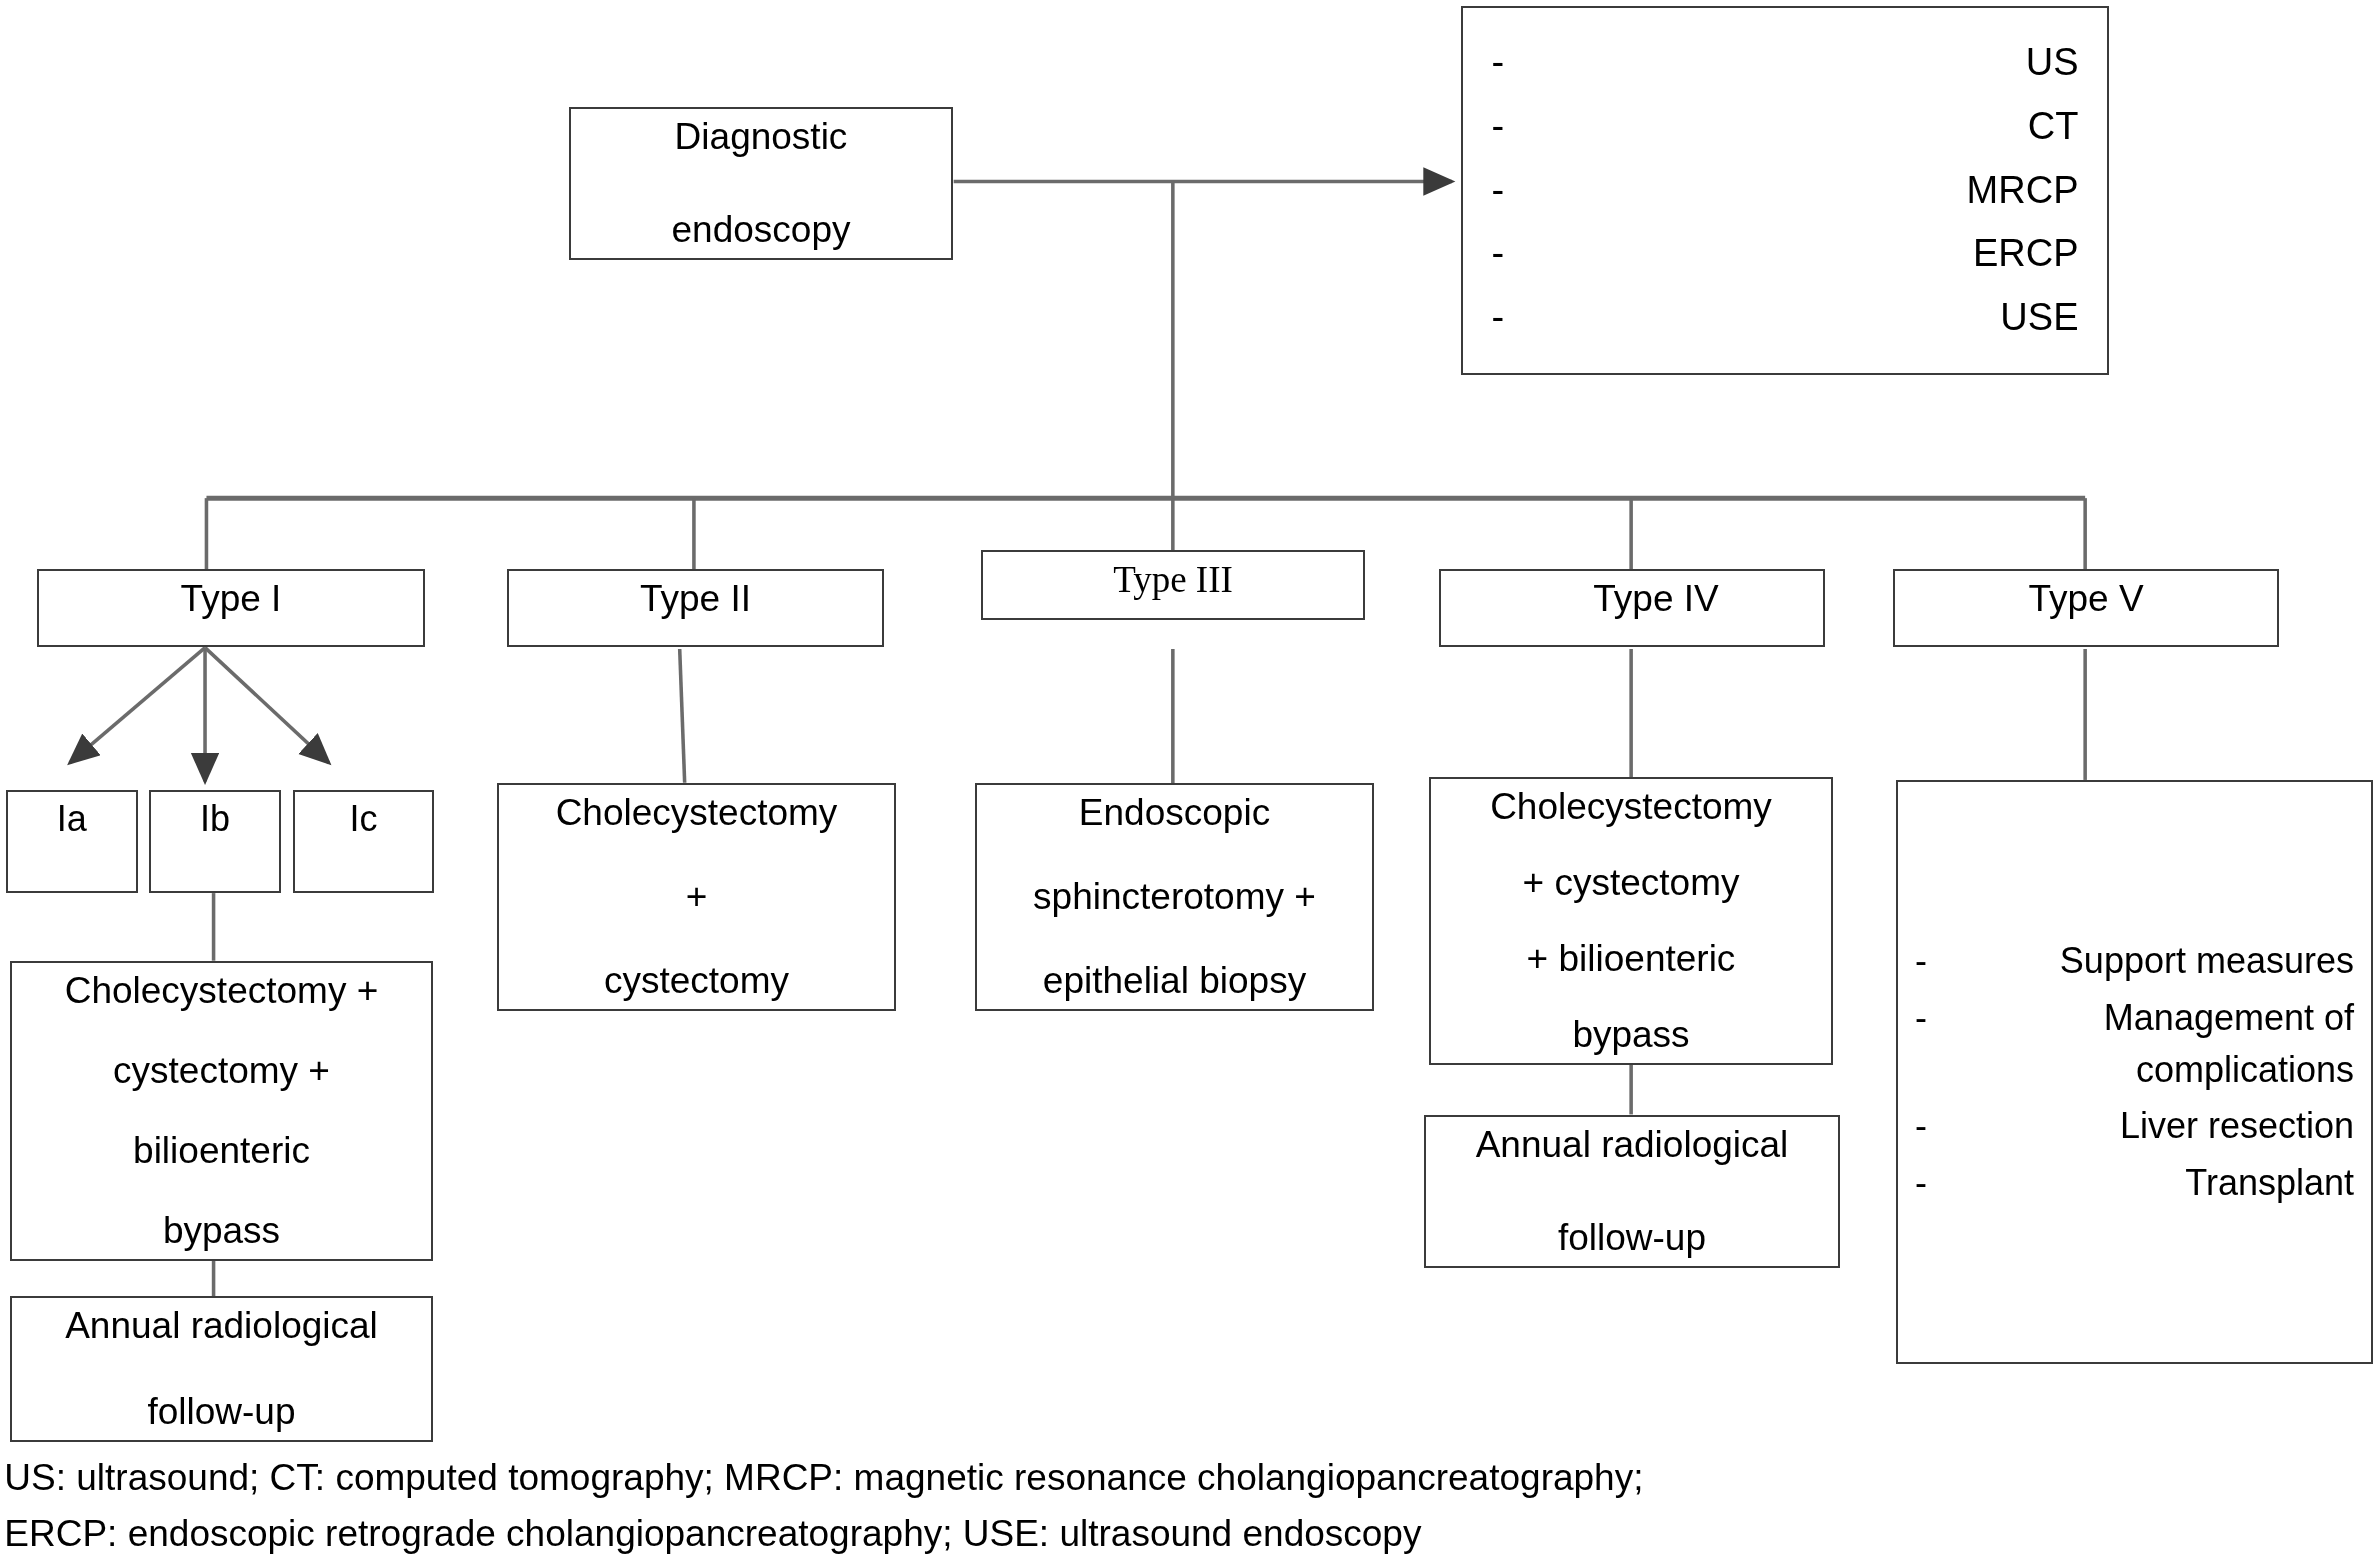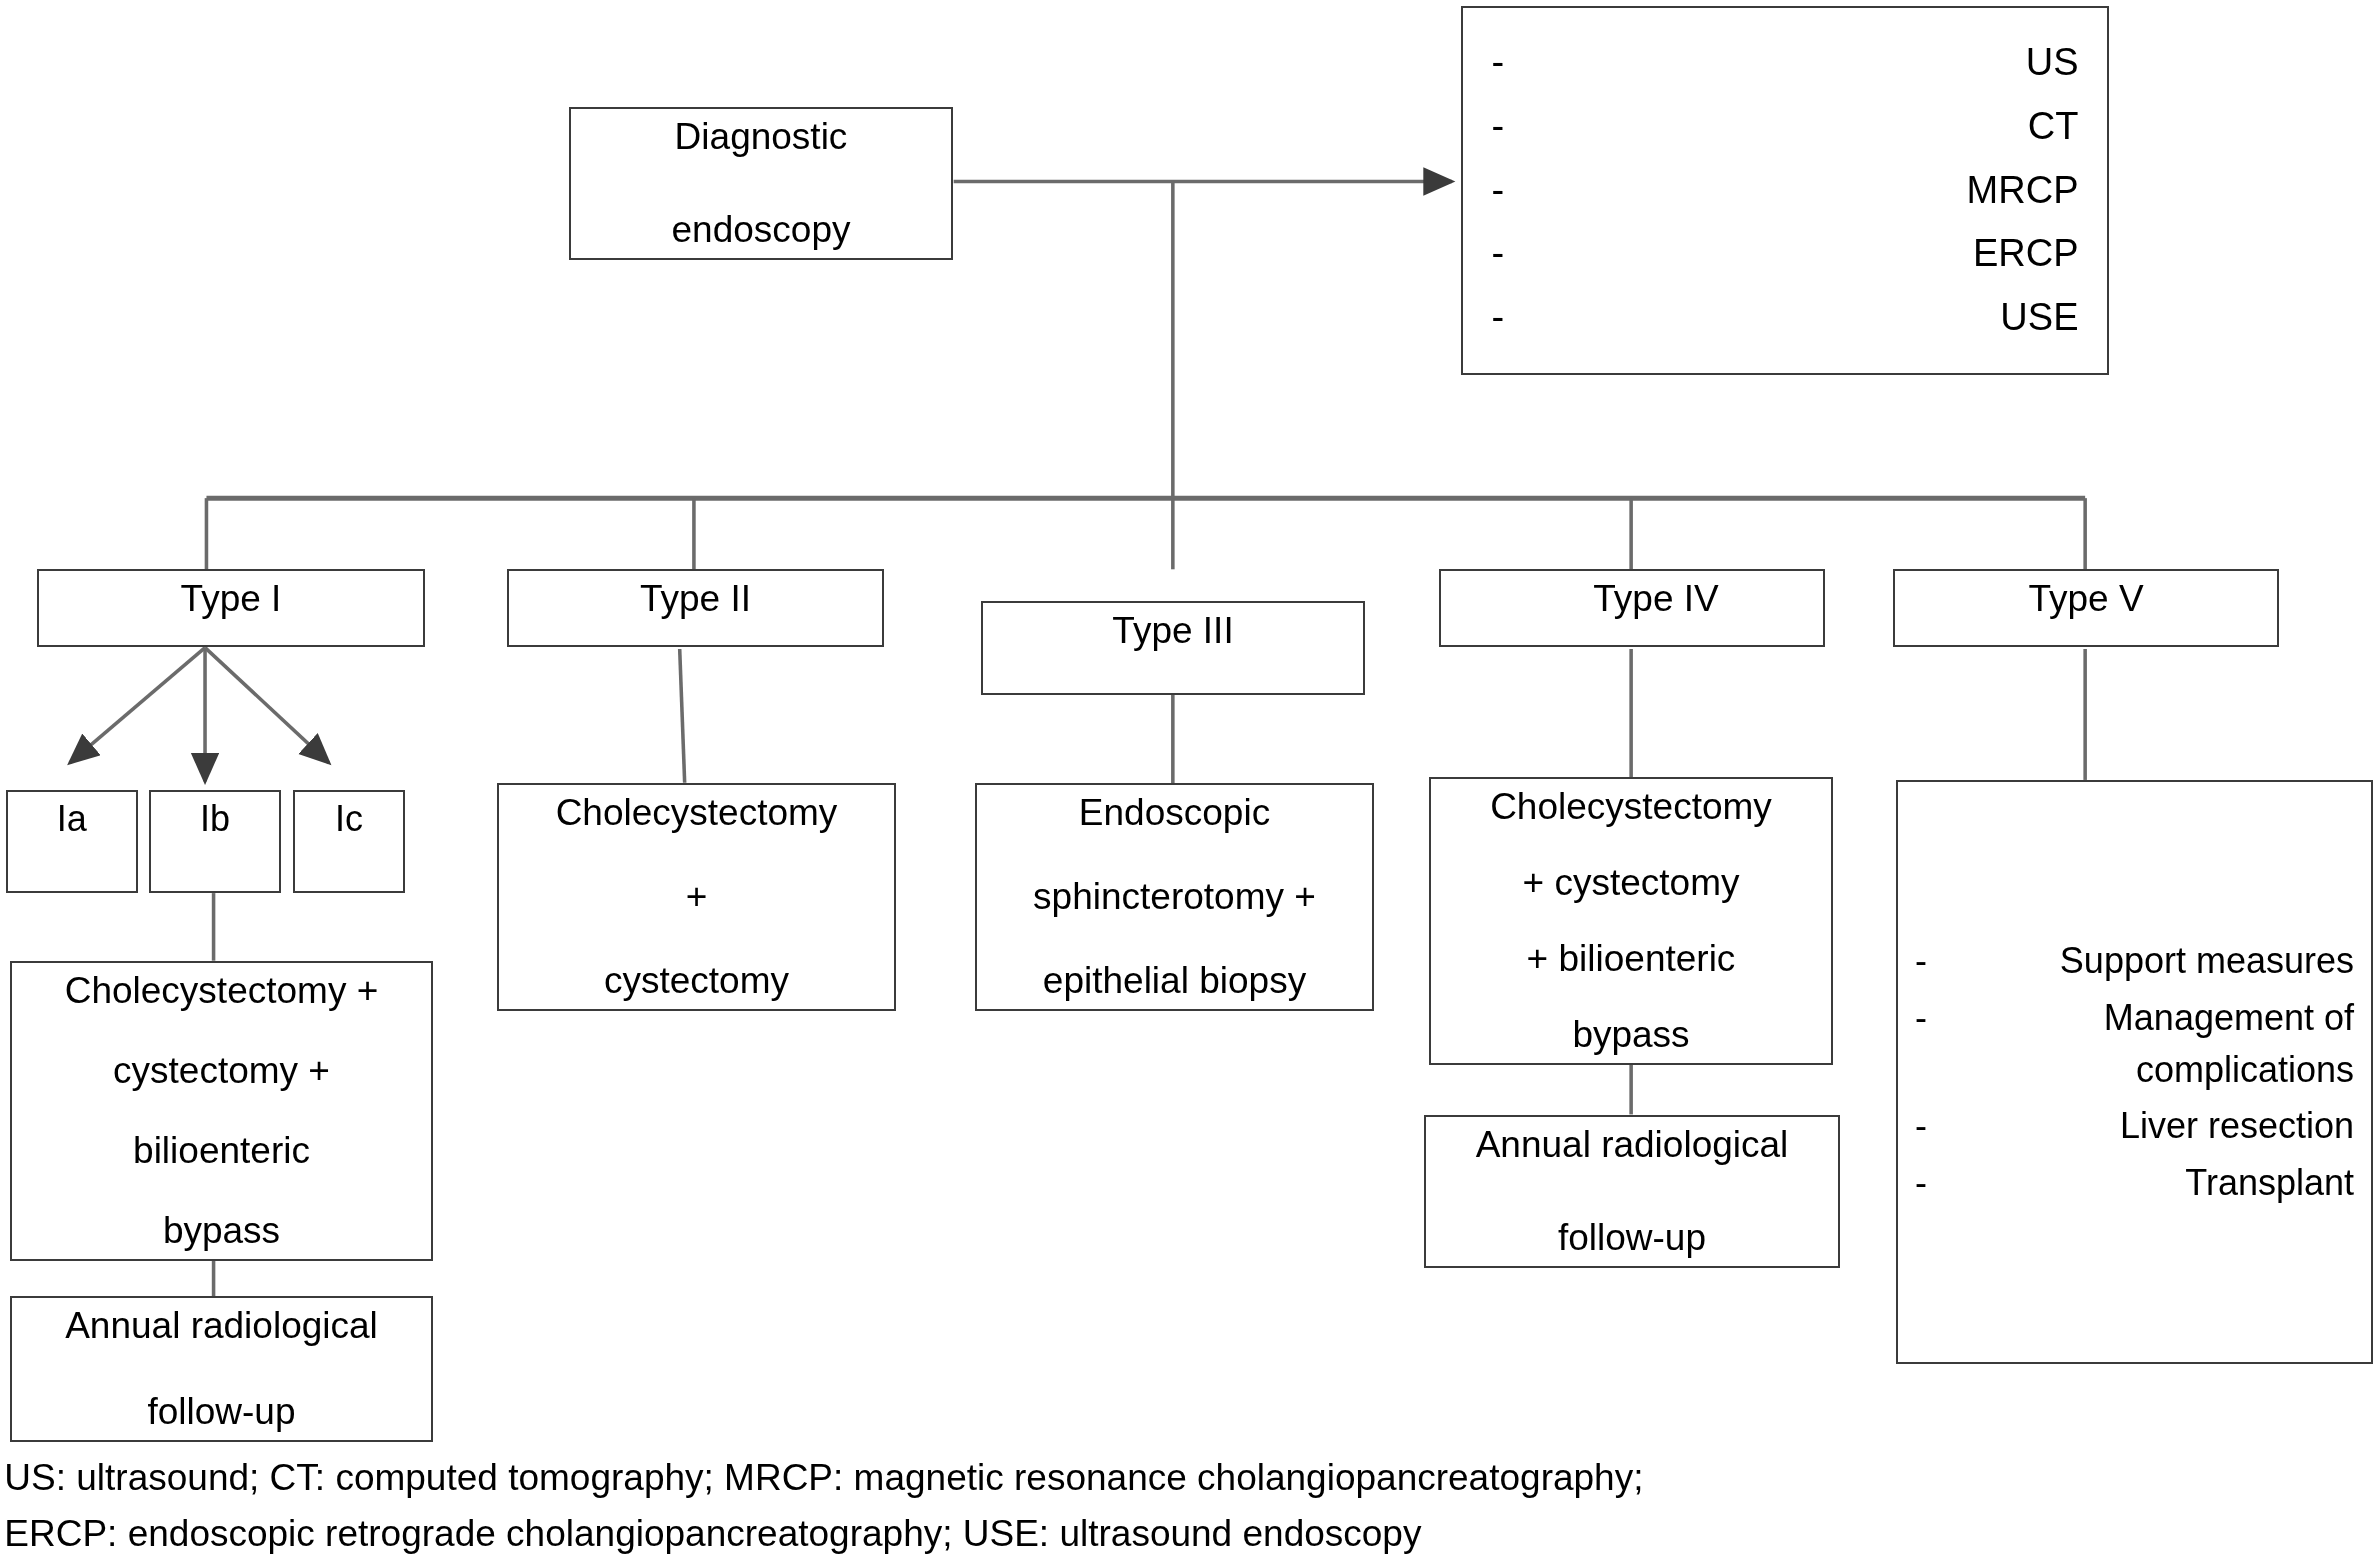--- a/index.html
+++ b/index.html
@@ -152,37 +152,37 @@
       <span class="txt">USE</span>
     </div>
   </div>
 
   <div class="node n-title" style="left:37px; top:569px; width:388px; height:78px;">
     <span class="line">Type I</span>
   </div>
   <div class="node n-title" style="left:507px; top:569px; width:377px; height:78px;">
     <span class="line">Type II</span>
   </div>
-  <div class="node n-title" style="left:981px; top:601px; width:384px; height:94px;">
+  <div class="node n-title" style="left:981px; top:550px; width:384px; height:70px;font-family:Liberation Serif, serif;">
     <span class="line">Type III</span>
   </div>
   <div class="node n-title" style="left:1439px; top:569px; width:386px; height:78px;padding-left:48px;">
     <span class="line">Type IV</span>
   </div>
   <div class="node n-title" style="left:1893px; top:569px; width:386px; height:78px;">
     <span class="line">Type V</span>
   </div>
 
   <div class="node n-small" style="left:5.7px; top:790px; width:132px; height:103px;">
     <span class="line">Ia</span>
   </div>
   <div class="node n-small" style="left:149px; top:790px; width:132px; height:103px;">
     <span class="line">Ib</span>
   </div>
-  <div class="node n-small" style="left:293px; top:790px; width:112px; height:103px;">
+  <div class="node n-small" style="left:293px; top:790px; width:141px; height:103px;">
     <span class="line">Ic</span>
   </div>
 
   <div class="node n-body" style="left:10px; top:961px; width:423px; height:300px;">
     <span class="line">Cholecystectomy +</span>
     <span class="line">cystectomy +</span>
     <span class="line">bilioenteric</span>
     <span class="line">bypass</span>
   </div>
 

